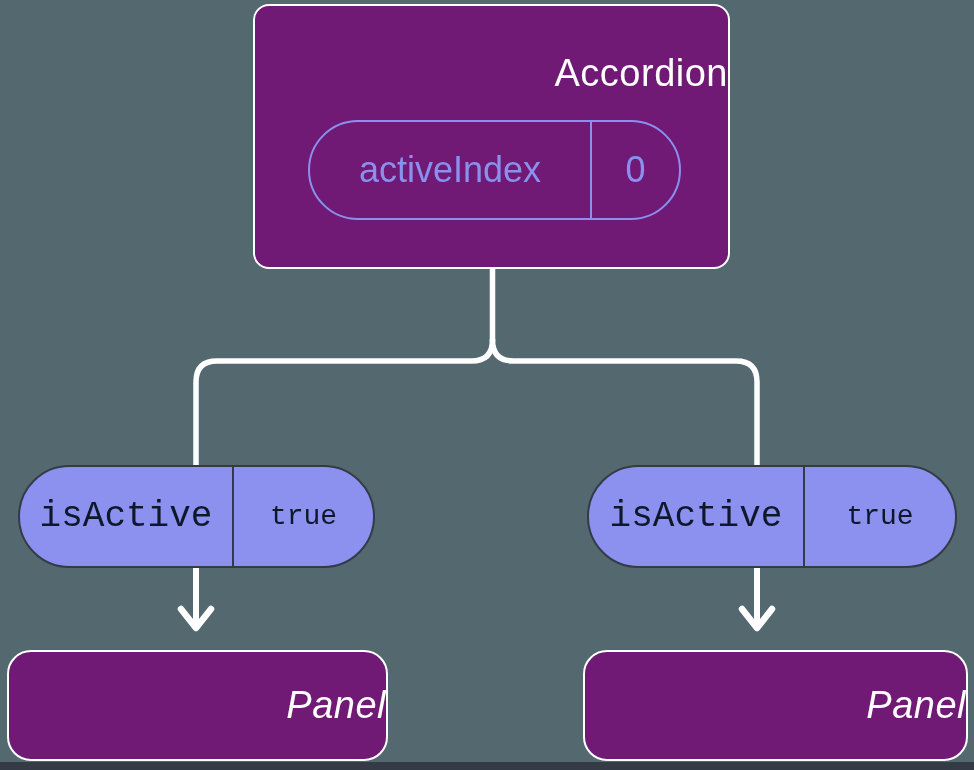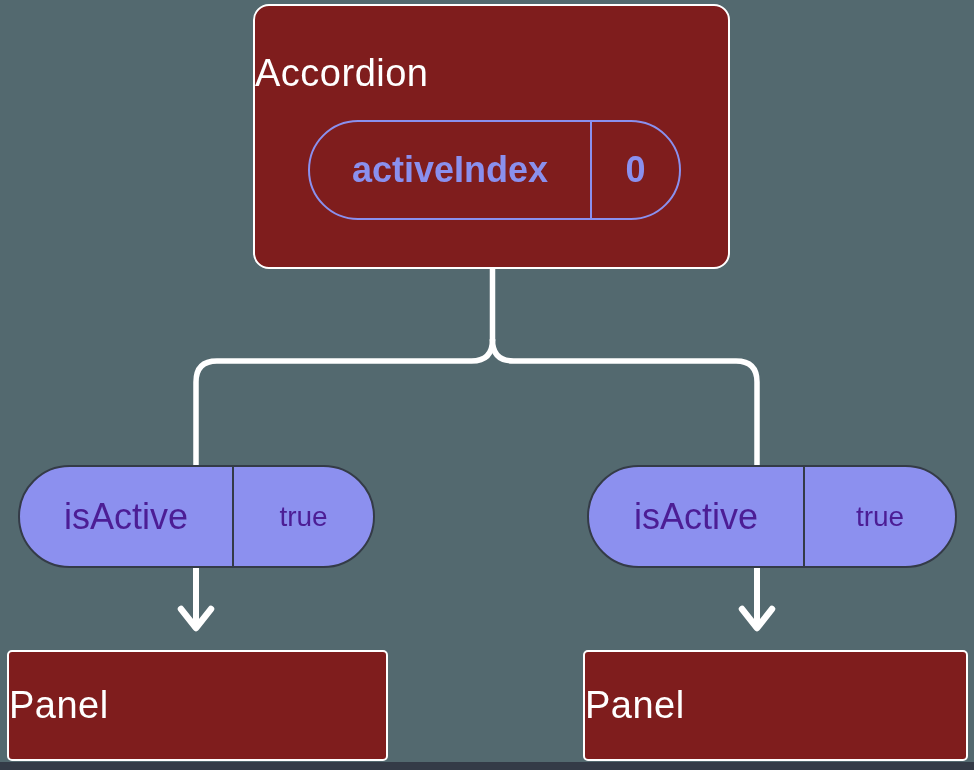--- a/index.html
+++ b/index.html
@@ -12,27 +12,27 @@
     font-family: "Liberation Sans", sans-serif;
   }
   .connector-layer {
     position: absolute;
     left: 0; top: 0;
     width: 974px; height: 770px;
     z-index: 1;
   }
   .node {
     position: absolute;
-    background: #7f1d1d;
+    background: #701a75;
     border: 2px solid #FFFFFF;
     box-sizing: border-box;
     z-index: 2;
     display: flex;
     flex-direction: column;
-    align-items: flex-start;
+    align-items: flex-end;
     color: #FFFFFF;
   }
   .root-node {
     left: 253px; top: 4px;
     width: 477px; height: 265px;
     border-radius: 16px;
     justify-content: flex-start;
   }
   .root-title {
     margin-top: 46px;
@@ -44,61 +44,62 @@
   .prop-pill-outline {
     position: absolute;
     left: 53px; top: 114px;
     width: 373px; height: 100px;
     border: 2.5px solid #8A90EE;
     border-radius: 999px;
     box-sizing: border-box;
     display: flex;
     overflow: hidden;
     color: #8A90EE;
-    font-weight: bold;
   }
   .prop-pill-outline .seg-name {
     width: 280px;
     display: flex; align-items: center; justify-content: center;
     font-size: 36px;
   }
   .prop-pill-outline .seg-value {
     flex: 1;
     border-left: 2.5px solid #8A90EE;
     display: flex; align-items: center; justify-content: center;
     font-size: 36px;
   }
   .prop-pill-filled {
     position: absolute;
     background: #8C90EF;
     border: 2.5px solid #343B47;
     border-radius: 999px;
     box-sizing: border-box;
     display: flex;
     overflow: hidden;
-    color: #4c1d95;
+    color: #0f172a;
     z-index: 2;
+    font-family: Liberation Mono, monospace;
   }
   .pill-left  { left: 18px;  top: 465px; width: 357px; height: 103px; }
   .pill-right { left: 587px; top: 465px; width: 370px; height: 103px; }
   .prop-pill-filled .seg-name {
     display: flex; align-items: center; justify-content: center;
     font-size: 36px;
   }
   .pill-left  .seg-name { width: 212px; }
   .pill-right .seg-name { width: 214px; }
   .prop-pill-filled .seg-value {
     flex: 1;
     border-left: 2.5px solid #343B47;
     display: flex; align-items: center; justify-content: center;
     font-size: 28px;
   }
   .panel-node {
-    border-radius: 5px;
+    border-radius: 24px;
     justify-content: center;
+    font-style: italic;
   }
   .panel-left  { left: 7px;   top: 650px; width: 381px; height: 111px; }
   .panel-right { left: 583px; top: 650px; width: 385px; height: 111px; }
   .panel-label {
     font-size: 38px;
     font-weight: 500;
     letter-spacing: 0.5px;
     color: #FFFFFF;
   }
   .bottom-strip {

